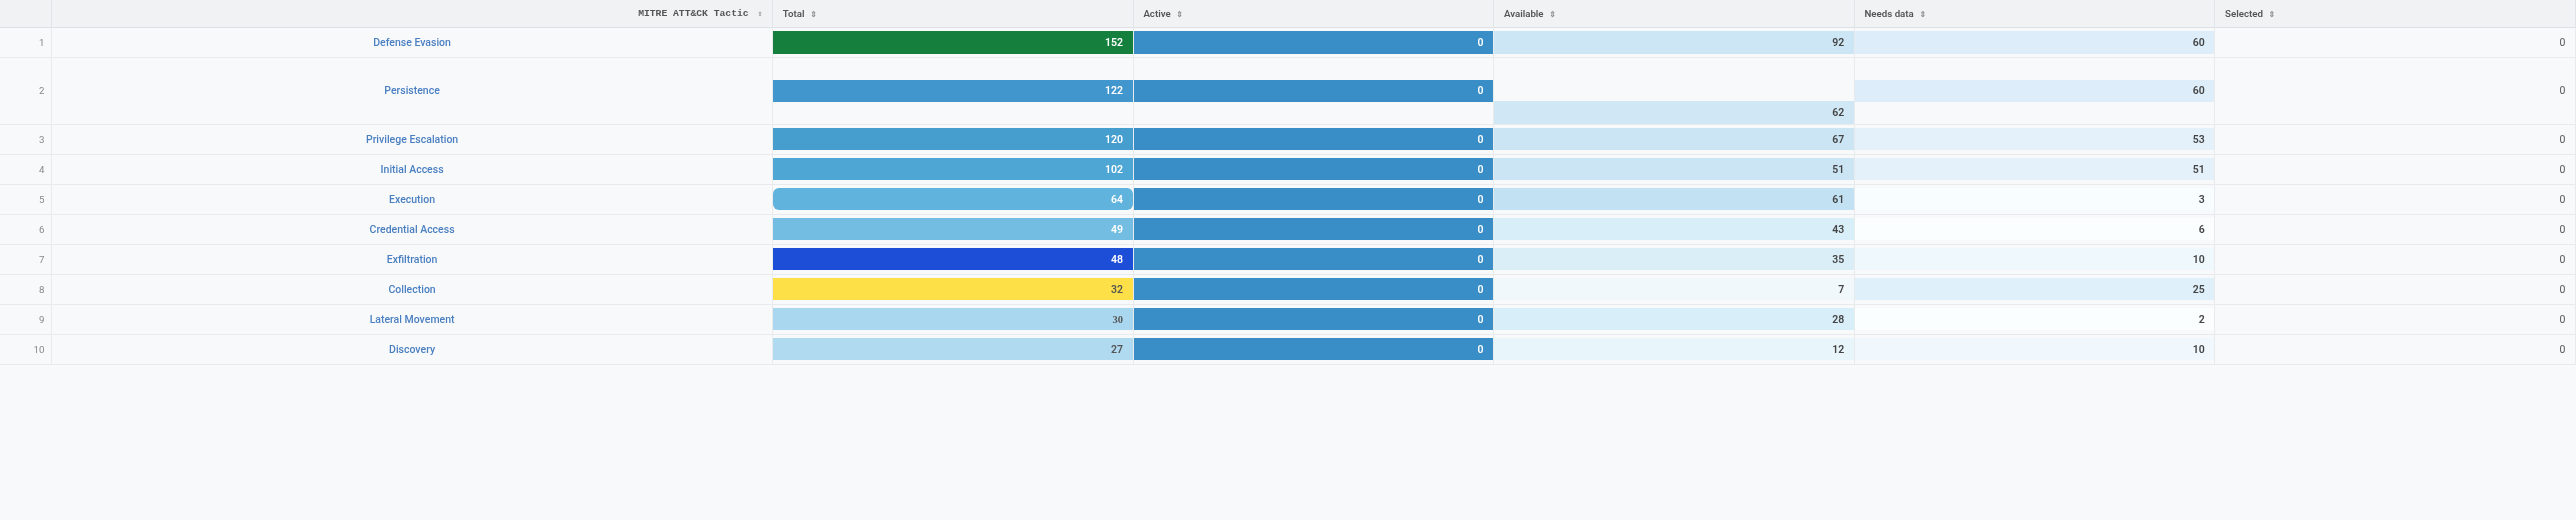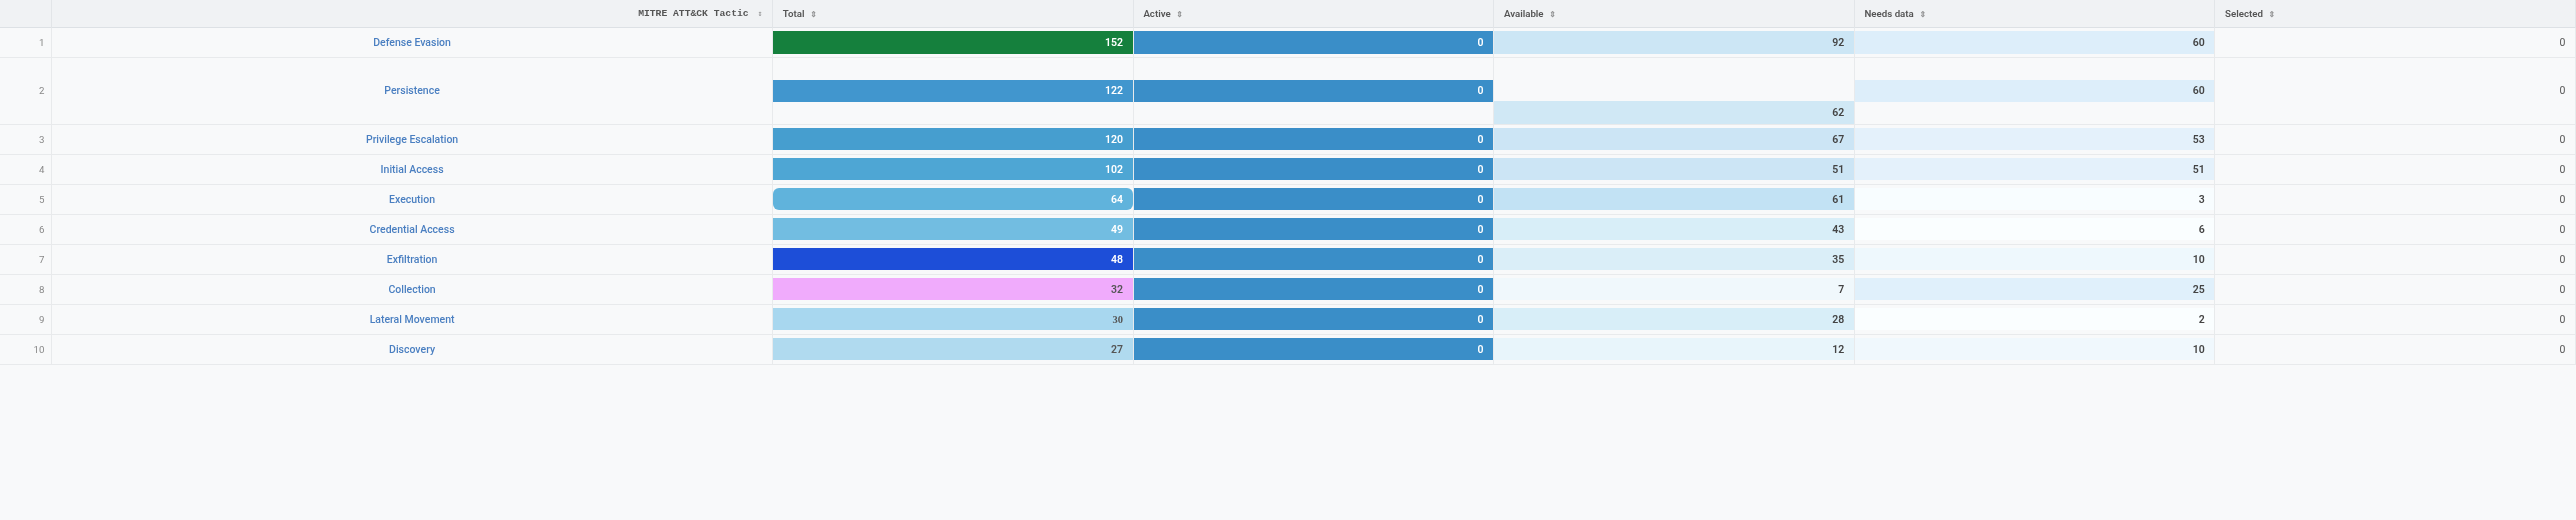--- a/index.html
+++ b/index.html
@@ -94,21 +94,21 @@
     }
 
     
     .total-1 { background-color: #15803d; color: #fff; }
     .total-2 { background-color: #4196ce; color: #fff; }
     .total-3 { background-color: #469ecf; color: #fff; }
     .total-4 { background-color: #4ea6d4; color: #fff; }
     .total-5 { background-color: #60b3dc; color: #fff; border-radius: 6px; }
     .total-6 { background-color: #72bde1; color: #fff; }
     .total-7 { background-color: #1d4ed8; color: #fff; }
-    .total-8 { background-color: #f0abfc; color: #555; }
+    .total-8 { background-color: #fde047; color: #555; }
     .total-9 { background-color: #a8d7ef; color: #555; font-family: Liberation Serif, serif; }
     .total-10 { background-color: #b0daef; color: #555; }
 
     
     .active-cell { background-color: #3a8ec8; color: #fff; }
 
     
     .avail-1 { background-color: #cce6f5; color: #444; }
     .avail-2 { background-color: #d0e8f5; color: #444; margin-top: 43px; }
     .avail-3 { background-color: #cce5f5; color: #444; }

